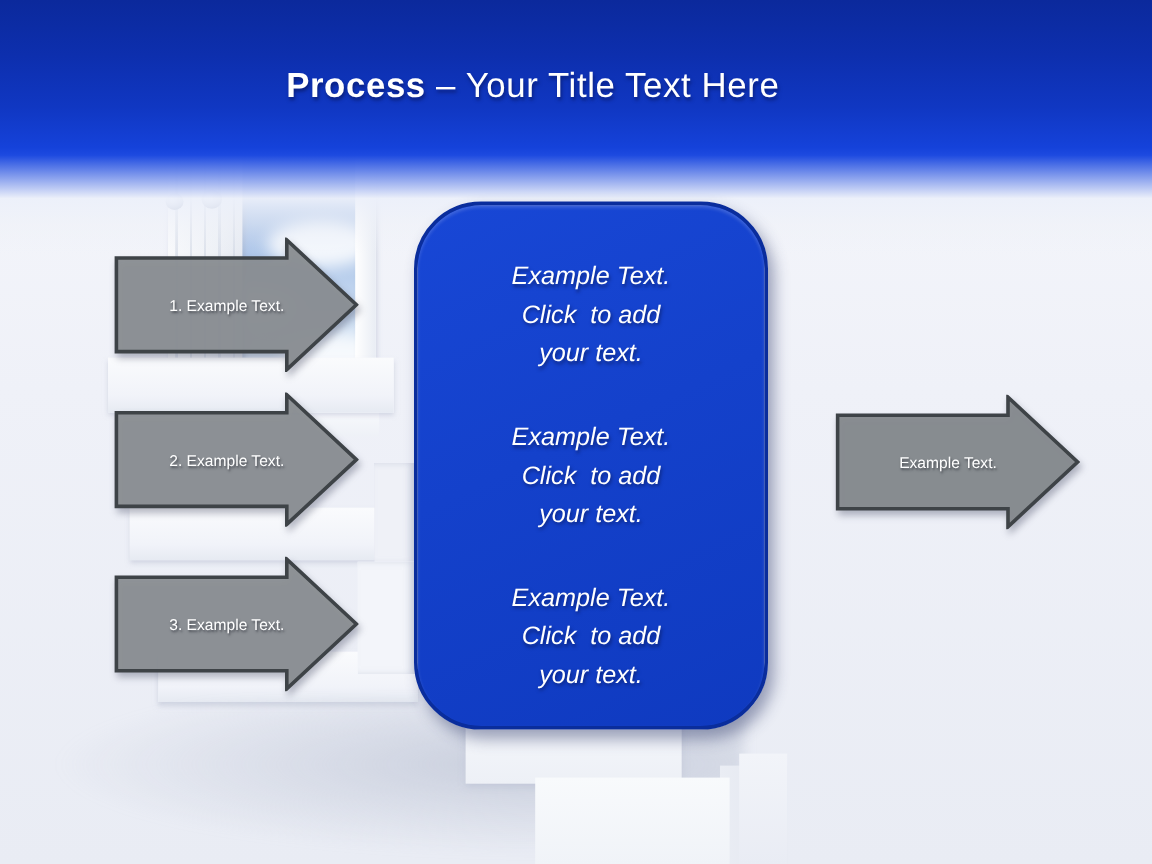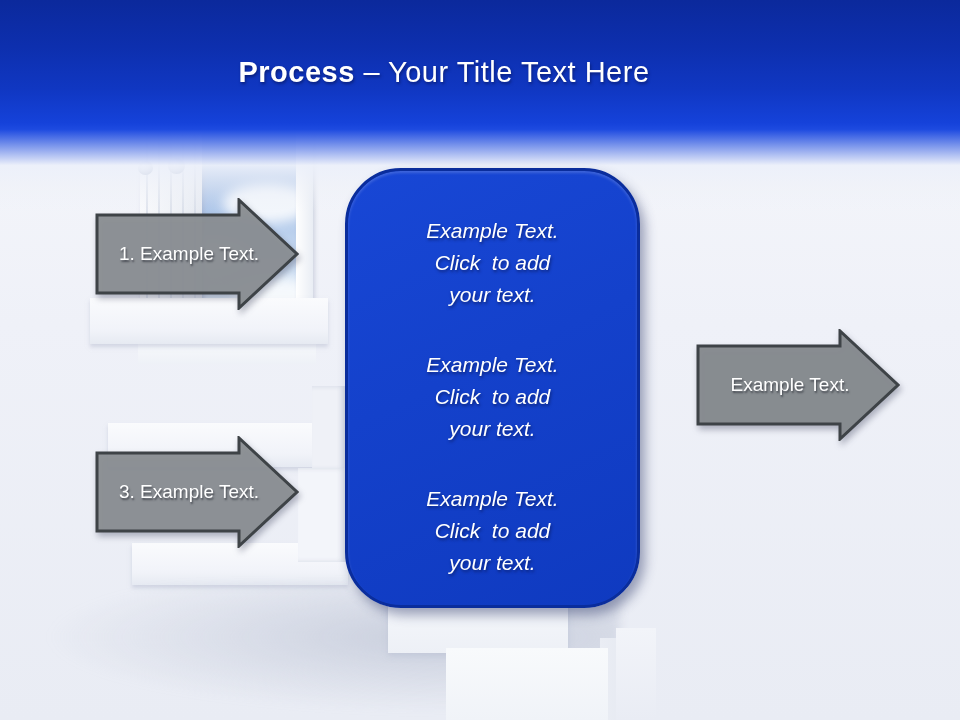--- a/index.html
+++ b/index.html
@@ -71,27 +71,27 @@
     white-space: pre-wrap;
   }
   .title .bold { font-weight: bold; }
   
   .arrow { position: absolute; width: 204px; height: 112px; }
   .arrow svg { position: absolute; left: 0; top: 0; width: 100%; height: 100%;
     filter: drop-shadow(2px 4px 3px rgba(70,76,100,.40)); }
   .arrow .label {
     position: absolute; left: 0; top: 0; width: 188px; height: 112px;
     display: flex; align-items: center; justify-content: center;
-    color: #ffffff; font-size: 19px;
+    color: #ffffff; font-size: 13px;
     text-shadow: 1px 2px 2px rgba(35,38,48,.65);
     white-space: pre-wrap;
   }
   .arrow1 { left: 95px; top: 198px; }
   .arrow2 { left: 95px; top: 327px; }
-  .arrow3 { left: 95px; top: 436px; text-align: right; }
+  .arrow3 { left: 95px; top: 464px; text-align: right; }
   .arrow4 { left: 696px; top: 329px; }
   
   .panel {
     position: absolute; left: 345px; top: 168px; width: 295px; height: 440px;
     border-radius: 56px;
     background: linear-gradient(155deg, #1847d6 0%, #1441cb 45%, #0f3ac0 100%);
     border: 3px solid #0a2d9c;
     box-shadow: 5px 7px 12px rgba(45,55,105,.45), inset 0 2px 3px rgba(255,255,255,.18);
     display: flex; flex-direction: column; align-items: center;
     padding-top: 44px; gap: 38px;
@@ -136,20 +136,26 @@
 
   <div class="title"><span class="bold">Process</span><span> – Your Title Text Here</span></div>
 
   <div class="arrow arrow1">
     <svg viewBox="0 0 204 112">
       <polygon points="2,17 144,17 144,2 202,56 144,110 144,95 2,95" fill="rgba(138,142,146,0.95)" stroke="#3e4347" stroke-width="3"></polygon>
     </svg>
     <div class="label">1. Example Text.</div>
   </div>
 
+  <div class="arrow arrow2">
+    <svg viewBox="0 0 204 112">
+      <polygon points="2,17 144,17 144,2 202,56 144,110 144,95 2,95" fill="rgba(138,142,146,0.95)" stroke="#3e4347" stroke-width="3"></polygon>
+    </svg>
+    <div class="label">2. Example Text.</div>
+  </div>
 
   <div class="arrow arrow3">
     <svg viewBox="0 0 204 112">
       <polygon points="2,17 144,17 144,2 202,56 144,110 144,95 2,95" fill="rgba(138,142,146,0.95)" stroke="#3e4347" stroke-width="3"></polygon>
     </svg>
     <div class="label">3. Example Text.</div>
   </div>
 
   <div class="panel">
     <div class="block">

